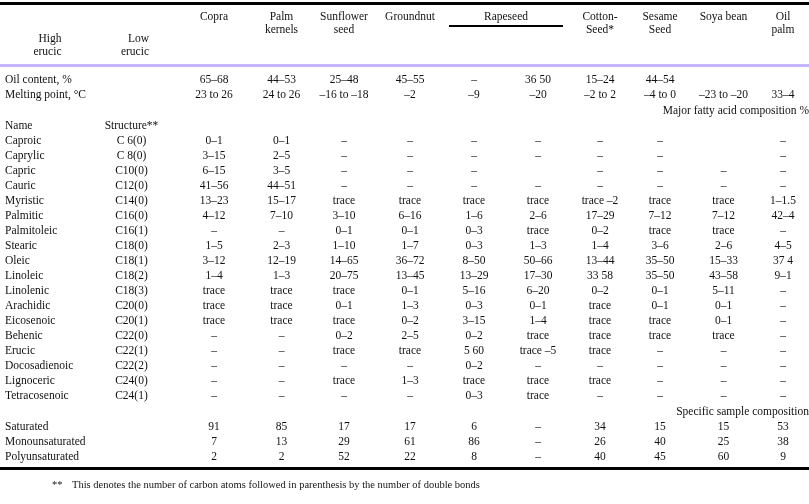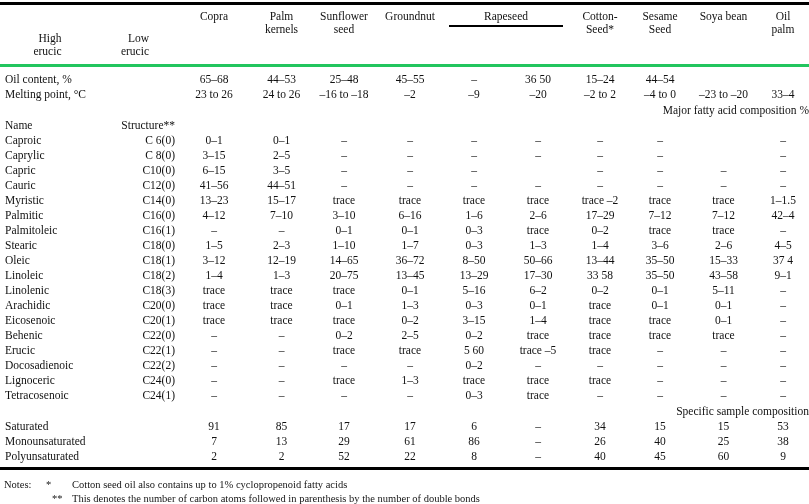--- a/index.html
+++ b/index.html
@@ -28,32 +28,32 @@
     padding: 5px 0 0 0;
   }
   thead tr.subhead-row th { padding-bottom: 6px; }
   .hw { margin: 0 auto; }
   .w44 { width: 44px; }
   .w38 { width: 38px; text-align: right; }
   .w28 { width: 28px; }
   .th-group { padding-top: 5px; text-align: center; }
   .group-rule { height: 0; border-bottom: 2px solid #000; margin: 2px 7px 0 7px; }
 
-  tbody { border-top: 3px solid #22c55e; }
+  tbody { border-top: 3px solid #c4b5fd; }
   tbody td {
     font-size: 11.5px;
     line-height: 15px;
     height: 15px;
     padding: 0;
     white-space: nowrap;
     overflow: hidden;
   }
   tbody tr:first-child td { padding-top: 5px; }
   td.name  { text-align: left; padding-left: 5px; }
-  td.struct{ text-align: right; padding-left: 3px; }
+  td.struct{ text-align: center; padding-left: 3px; }
   td.val   { text-align: center; }
   td.sec   { text-align: right; padding-left: 5px; height: 16px; }
   tbody tr.last-row td { padding-bottom: 3px; }
 
   .notes { margin-top: 8px; font-size: 10.5px; line-height: 14px; color: #151515; }
   .note-line { display: flex; }
   .notes-prefix { width: 42px; padding-left: 4px; flex: none; }
   .note-marker  { width: 26px; flex: none; }
   .note-line.second .note-marker { padding-left: 6px; width: 20px; }
   .note-text { flex: 1; }
@@ -303,21 +303,21 @@
           <td class="val">9–1</td>
         </tr>
         <tr>
           <td class="name">Linolenic</td>
           <td class="struct">C18(3)</td>
           <td class="val">trace</td>
           <td class="val">trace</td>
           <td class="val">trace</td>
           <td class="val">0–1</td>
           <td class="val">5–16</td>
-          <td class="val">6–2</td>
+          <td class="val">6–20</td>
           <td class="val">0–2</td>
           <td class="val">0–1</td>
           <td class="val">5–11</td>
           <td class="val">–</td>
         </tr>
         <tr>
           <td class="name">Arachidic</td>
           <td class="struct">C20(0)</td>
           <td class="val">trace</td>
           <td class="val">trace</td>
@@ -453,24 +453,19 @@
           <td class="val">–</td>
           <td class="val">40</td>
           <td class="val">45</td>
           <td class="val">60</td>
           <td class="val">9</td>
         </tr>
       </tbody>
   </table>
 
   <div class="notes">
-    <div class="note-line">
-      <span class="notes-prefix">Notes:</span>
-      <span class="note-marker">*</span>
-      <span class="note-text">Cotton seed oil also contains up to 1% cyclopropenoid fatty acids</span>
-    </div>
     <div class="note-line second">
       <span class="notes-prefix"></span>
       <span class="note-marker">**</span>
       <span class="note-text">This denotes the number of carbon atoms followed in parenthesis by the number of double bonds</span>
     </div>
   </div>
 </div>
 
 </body></html>

